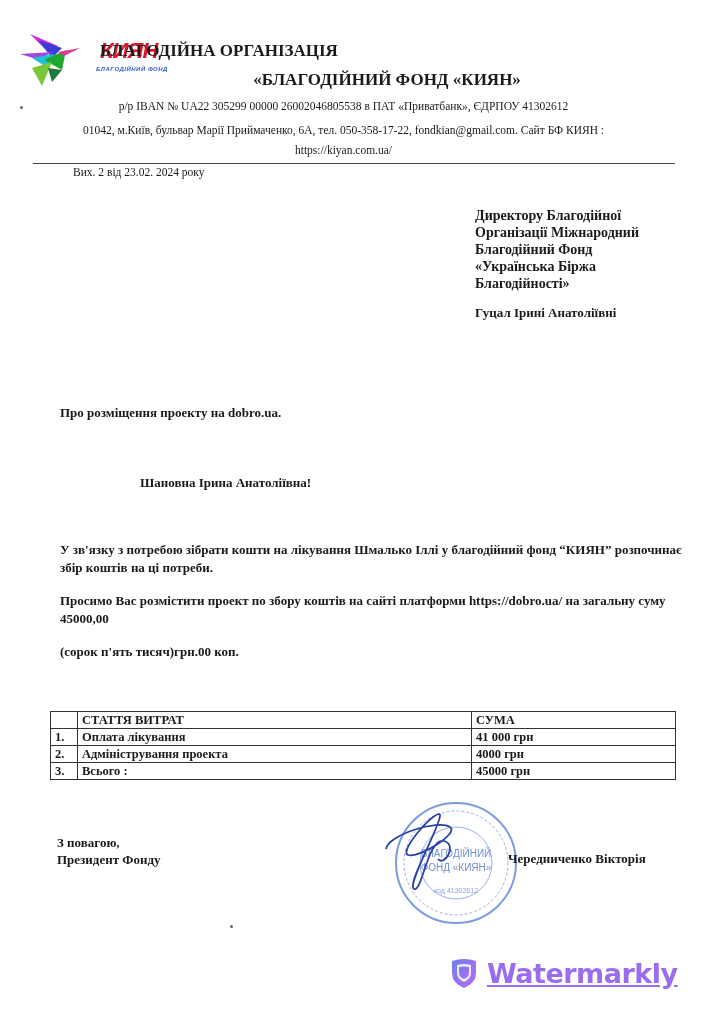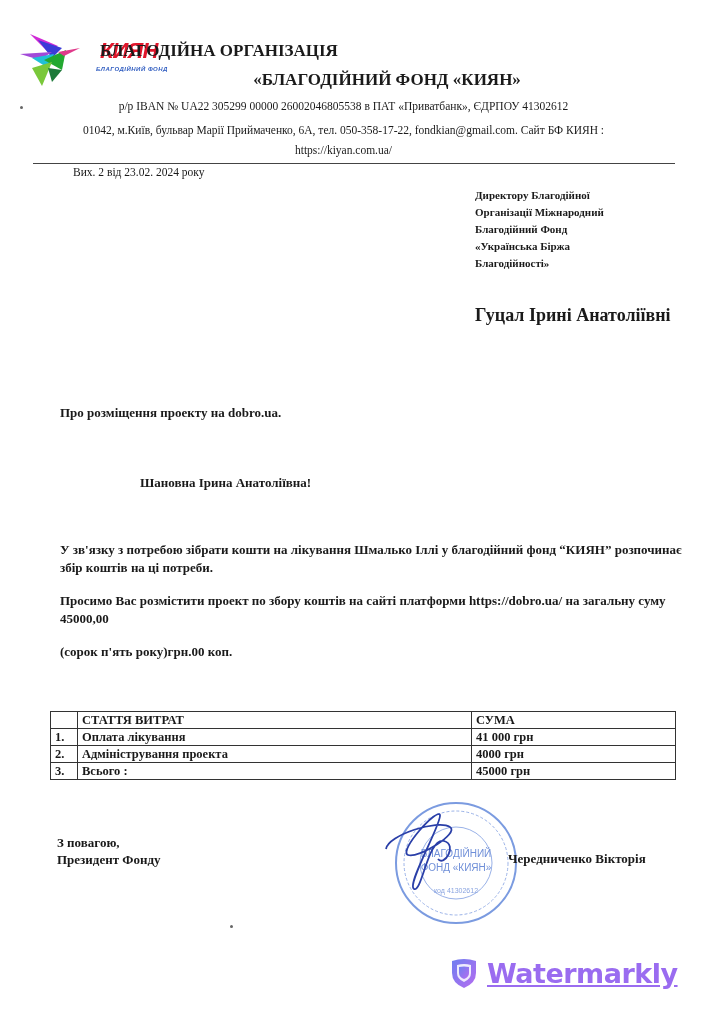--- a/index.html
+++ b/index.html
@@ -20,23 +20,23 @@
   .org-title1 { left: 0; width: 725px; top: 41px; text-align: left; padding-left: 100px; box-sizing: border-box;
     font-weight: bold; font-size: 17px; }
   .org-title2 { left: 0; width: 674px; top: 70px; text-align: center; padding-left: 100px; box-sizing: border-box;
     font-weight: bold; font-size: 17px; }
   .req { left: 0; width: 627px; text-align: center; font-size: 11.5px; padding-left: 60px; box-sizing: border-box; }
   .req1 { top: 100px; }
   .req2 { top: 124px; }
   .req3 { top: 144px; }
   .divider { left: 33px; width: 642px; top: 163px; height: 0; border-top: 1.5px solid #444; }
   .outgoing { left: 33px; top: 166px; font-size: 11.5px; margin-left: 40px; }
-  .addressee { left: 475px; top: 187px; font-weight: bold; font-size: 11px; line-height: 17px; }
+  .addressee { left: 475px; top: 207px; font-weight: bold; font-size: 14px; line-height: 17px; }
   .addressee div { white-space: nowrap; }
-  .addr-name { left: 475px; top: 305px; font-weight: bold; font-size: 18px; }
+  .addr-name { left: 475px; top: 305px; font-weight: bold; font-size: 13px; }
   .subject { left: 60px; top: 405px; font-weight: bold; font-size: 13px; }
   .salutation { left: 0; width: 725px; top: 475px; text-align: left; font-weight: bold; font-size: 13px; padding-left: 140px; box-sizing: border-box; }
   .para { left: 60px; width: 630px; font-weight: bold; font-size: 13px; line-height: 18px; }
   .p1 { top: 541px; }
   .p2 { top: 592px; }
   .p3 { top: 643px; }
   table.costs {
     position: absolute; left: 50px; top: 711px; width: 626px; border-collapse: collapse;
     font-weight: bold; font-size: 12.5px;
   }
@@ -91,21 +91,21 @@
   <div>«Українська Біржа</div>
   <div>Благодійності»</div>
 </div>
 <div class="abs addr-name">Гуцал Ірині Анатоліївні</div>
 
 <div class="abs subject">Про розміщення проекту на dobro.ua.</div>
 <div class="abs salutation">Шановна Ірина Анатоліївна!</div>
 
 <div class="abs para p1">У зв'язку з потребою зібрати кошти на лікування Шмалько Іллі у благодійний фонд “КИЯН” розпочинає збір коштів на ці потреби.</div>
 <div class="abs para p2">Просимо Вас розмістити проект по збору коштів на сайті платформи  https://dobro.ua/  на загальну суму 45000,00</div>
-<div class="abs para p3">(сорок п'ять  року)грн.00 коп.</div>
+<div class="abs para p3">(сорок п'ять  тисяч)грн.00 коп.</div>
 
 <table class="costs">
   <tbody>
       <tr>
     <th class="c-num"></th>
     <th>СТАТТЯ ВИТРАТ</th>
     <th class="c-sum">СУМА</th>
   </tr>
   <tr>
     <td class="c-num">1.</td>

